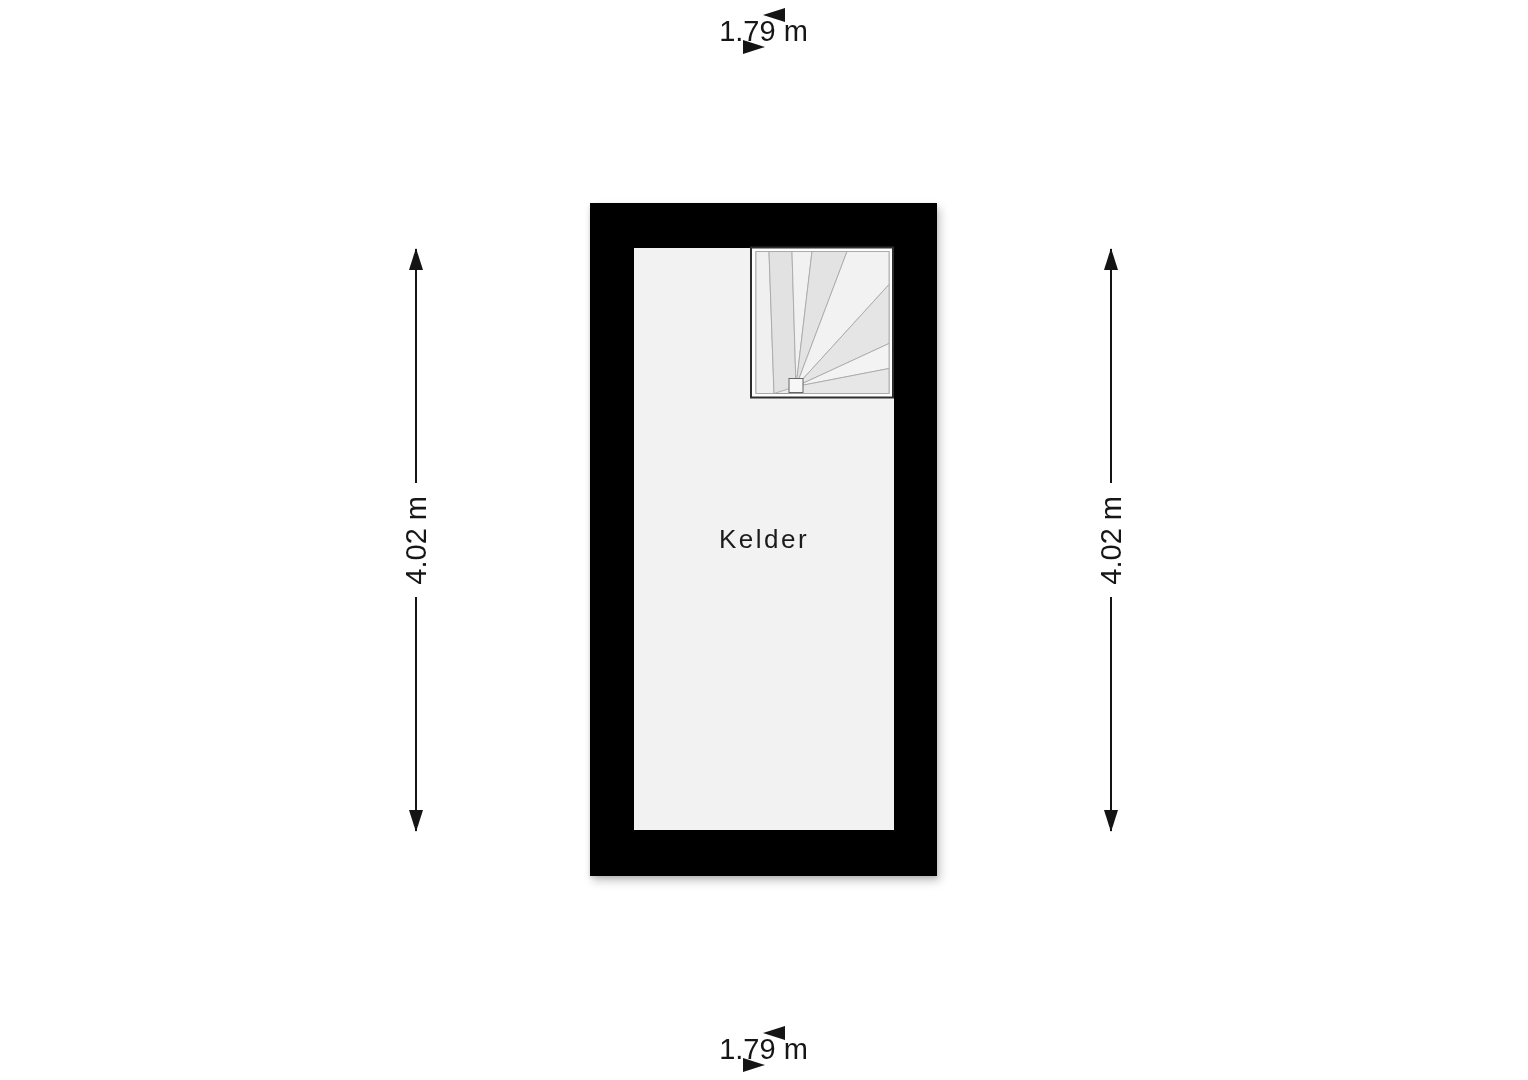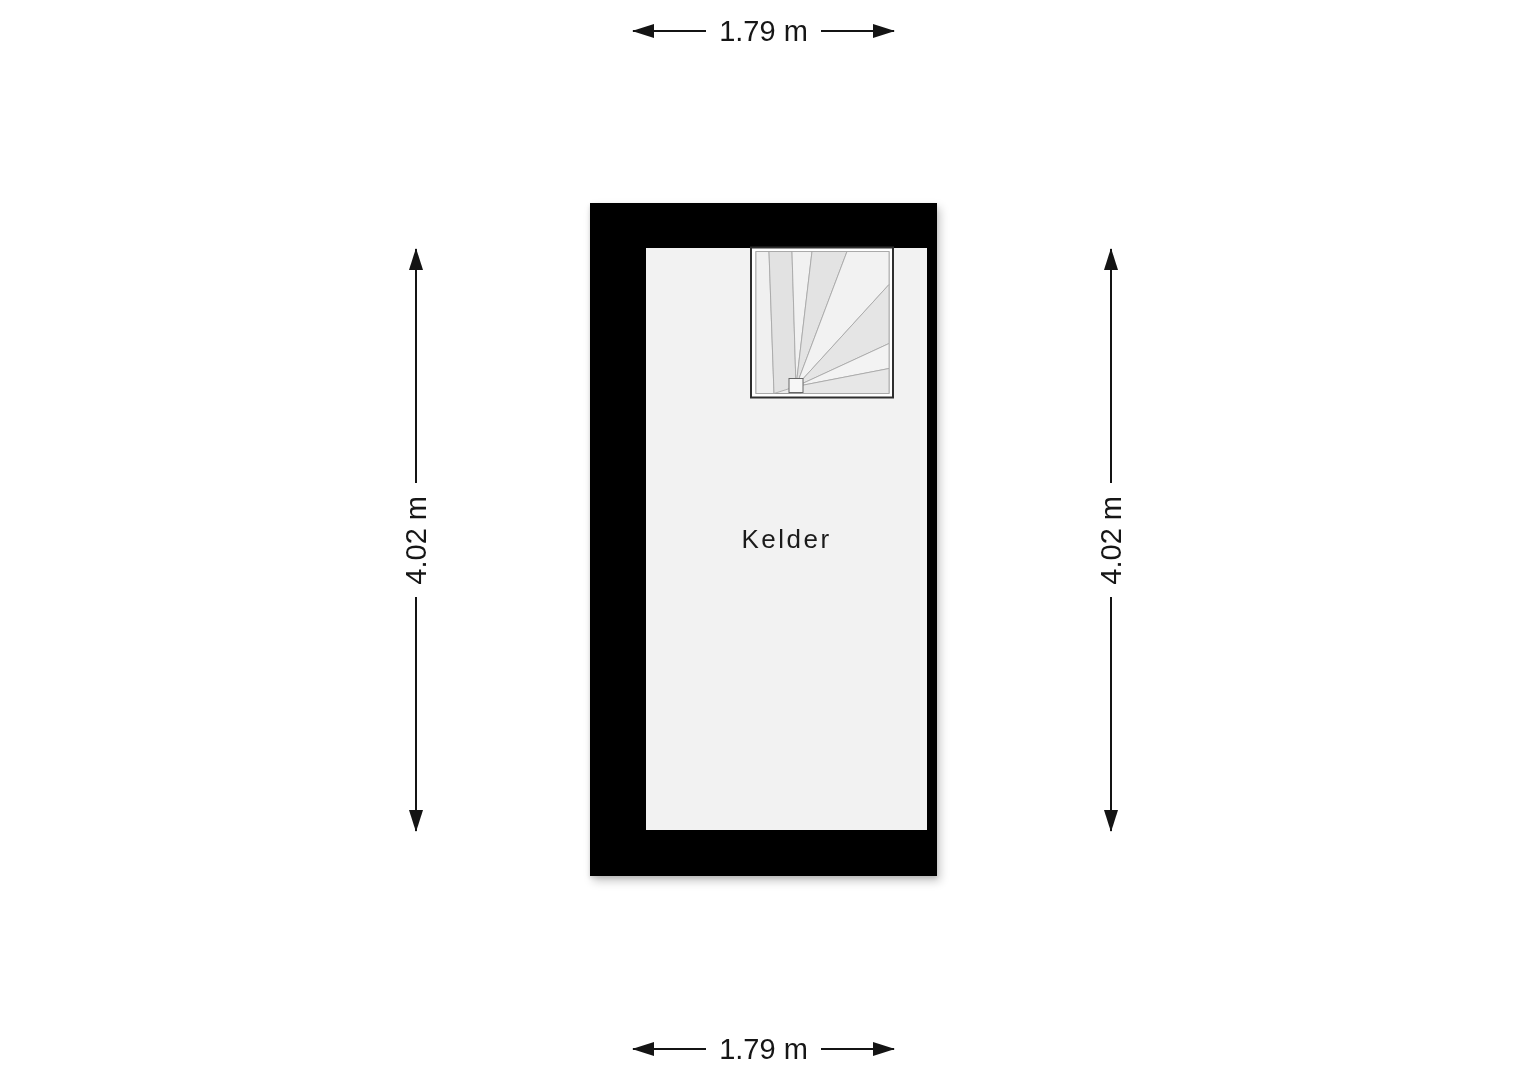--- a/index.html
+++ b/index.html
@@ -11,21 +11,21 @@
     position: relative;
     width: 1528px;
     height: 1080px;
     background: #ffffff;
     font-family: "Liberation Sans", sans-serif;
     overflow: hidden;
   }
 
   
   .dim { position: absolute; display: flex; align-items: center; }
-  .dim-h { flex-direction: row; }
+  .dim-h { flex-direction: column; }
   .dim-v { flex-direction: column; }
 
   .dim-top    { left: 633px; top: 13px;   width: 261px; height: 36px; }
   .dim-bottom { left: 633px; top: 1031px; width: 261px; height: 36px; }
   .dim-left   { left: 398px; top: 249px;  width: 36px;  height: 582px; }
   .dim-right  { left: 1093px; top: 249px; width: 36px;  height: 582px; }
 
   .hline { position: relative; flex: 1; height: 2.5px; background: #141414; }
   .hline.left::before {
     content: ""; position: absolute; left: -1px; top: 50%;
@@ -78,24 +78,23 @@
   
   .plan {
     position: absolute;
     left: 590px; top: 203px;
     width: 347px; height: 673px;
     background: #000000;
     box-shadow: 3px 5px 9px rgba(0,0,0,0.22), 0 2px 4px rgba(0,0,0,0.12);
   }
   .floor {
     position: absolute;
-    left: 56px; top: 45px;
+    left: 44px; top: 45px;
     width: 260px; height: 582px;
     background: #f2f2f2;
-    padding-left: 21px;
   }
   .room-label {
     position: absolute;
     left: 0; right: 0; top: 50%;
     transform: translateY(-50%);
     text-align: center;
     font-size: 26px;
     letter-spacing: 2.5px;
     color: #1b1b1b;
   }

